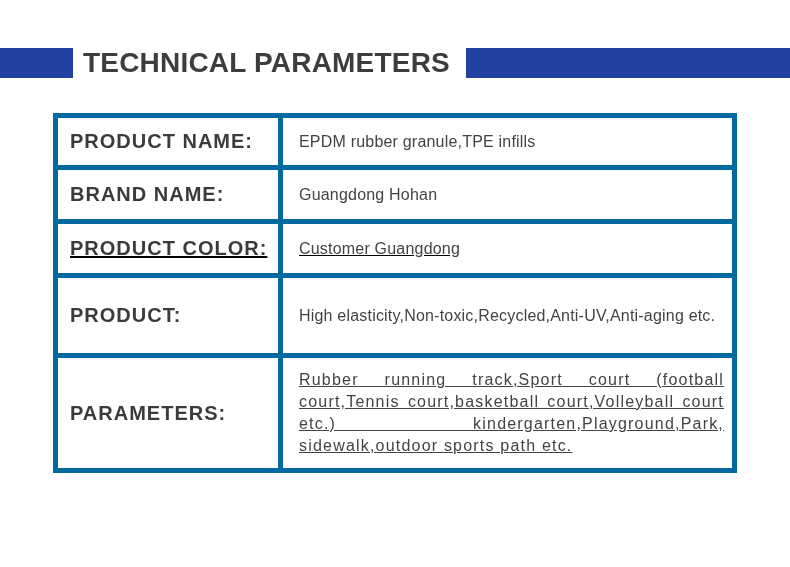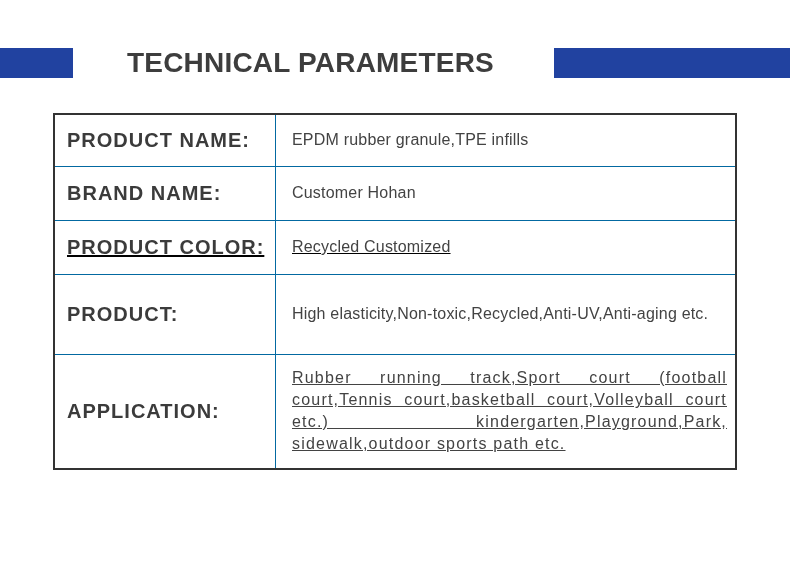--- a/index.html
+++ b/index.html
@@ -17,21 +17,20 @@
 
   
   .header {
     position: absolute;
     top: 48px;
     left: 0;
     right: 0;
     height: 30px;
     display: flex;
     align-items: center;
-    gap: 44px;
   }
   .accent-bar-left {
     width: 73px;
     height: 30px;
     background: #2142a0;
     flex: 0 0 auto;
   }
   .page-title {
     font-size: 28px;
     font-weight: bold;
@@ -51,21 +50,21 @@
   table.spec {
     position: absolute;
     top: 113px;
     left: 53px;
     width: 684px;
     border-collapse: collapse;
     table-layout: fixed;
     border: 2px solid #333333;
   }
   table.spec td {
-    border: 1px solid #0369a1;
+    border: 5px solid #0369a1;
     vertical-align: middle;
   }
   td.label-cell {
     width: 204px;
     font-weight: bold;
     font-size: 20px;
     letter-spacing: 1px;
     color: #3b3b3b;
     padding: 0 4px 0 12px;
   }
@@ -97,28 +96,28 @@
 </div>
 
 <table class="spec">
   <tbody>
     <tr class="r1">
       <td class="label-cell">PRODUCT NAME:</td>
       <td class="value-cell">EPDM rubber granule,TPE infills</td>
     </tr>
     <tr class="r2">
       <td class="label-cell">BRAND NAME:</td>
-      <td class="value-cell">Customer Hohan</td>
+      <td class="value-cell">Guangdong Hohan</td>
     </tr>
     <tr class="r3">
       <td class="label-cell">PRODUCT COLOR:</td>
-      <td class="value-cell">Recycled Customized</td>
+      <td class="value-cell">Customer Guangdong</td>
     </tr>
     <tr class="r4">
       <td class="label-cell">PRODUCT:</td>
       <td class="value-cell">High elasticity,Non-toxic,Recycled,Anti-UV,Anti-aging etc.</td>
     </tr>
     <tr class="r5">
-      <td class="label-cell">APPLICATION:</td>
+      <td class="label-cell">PARAMETERS:</td>
       <td class="value-cell justify">Rubber running track,Sport court (football court,Tennis court,basketball court,Volleyball court etc.) kindergarten,Playground,Park, sidewalk,outdoor sports path etc.</td>
     </tr>
   </tbody>
 </table>
 
 </body></html>

